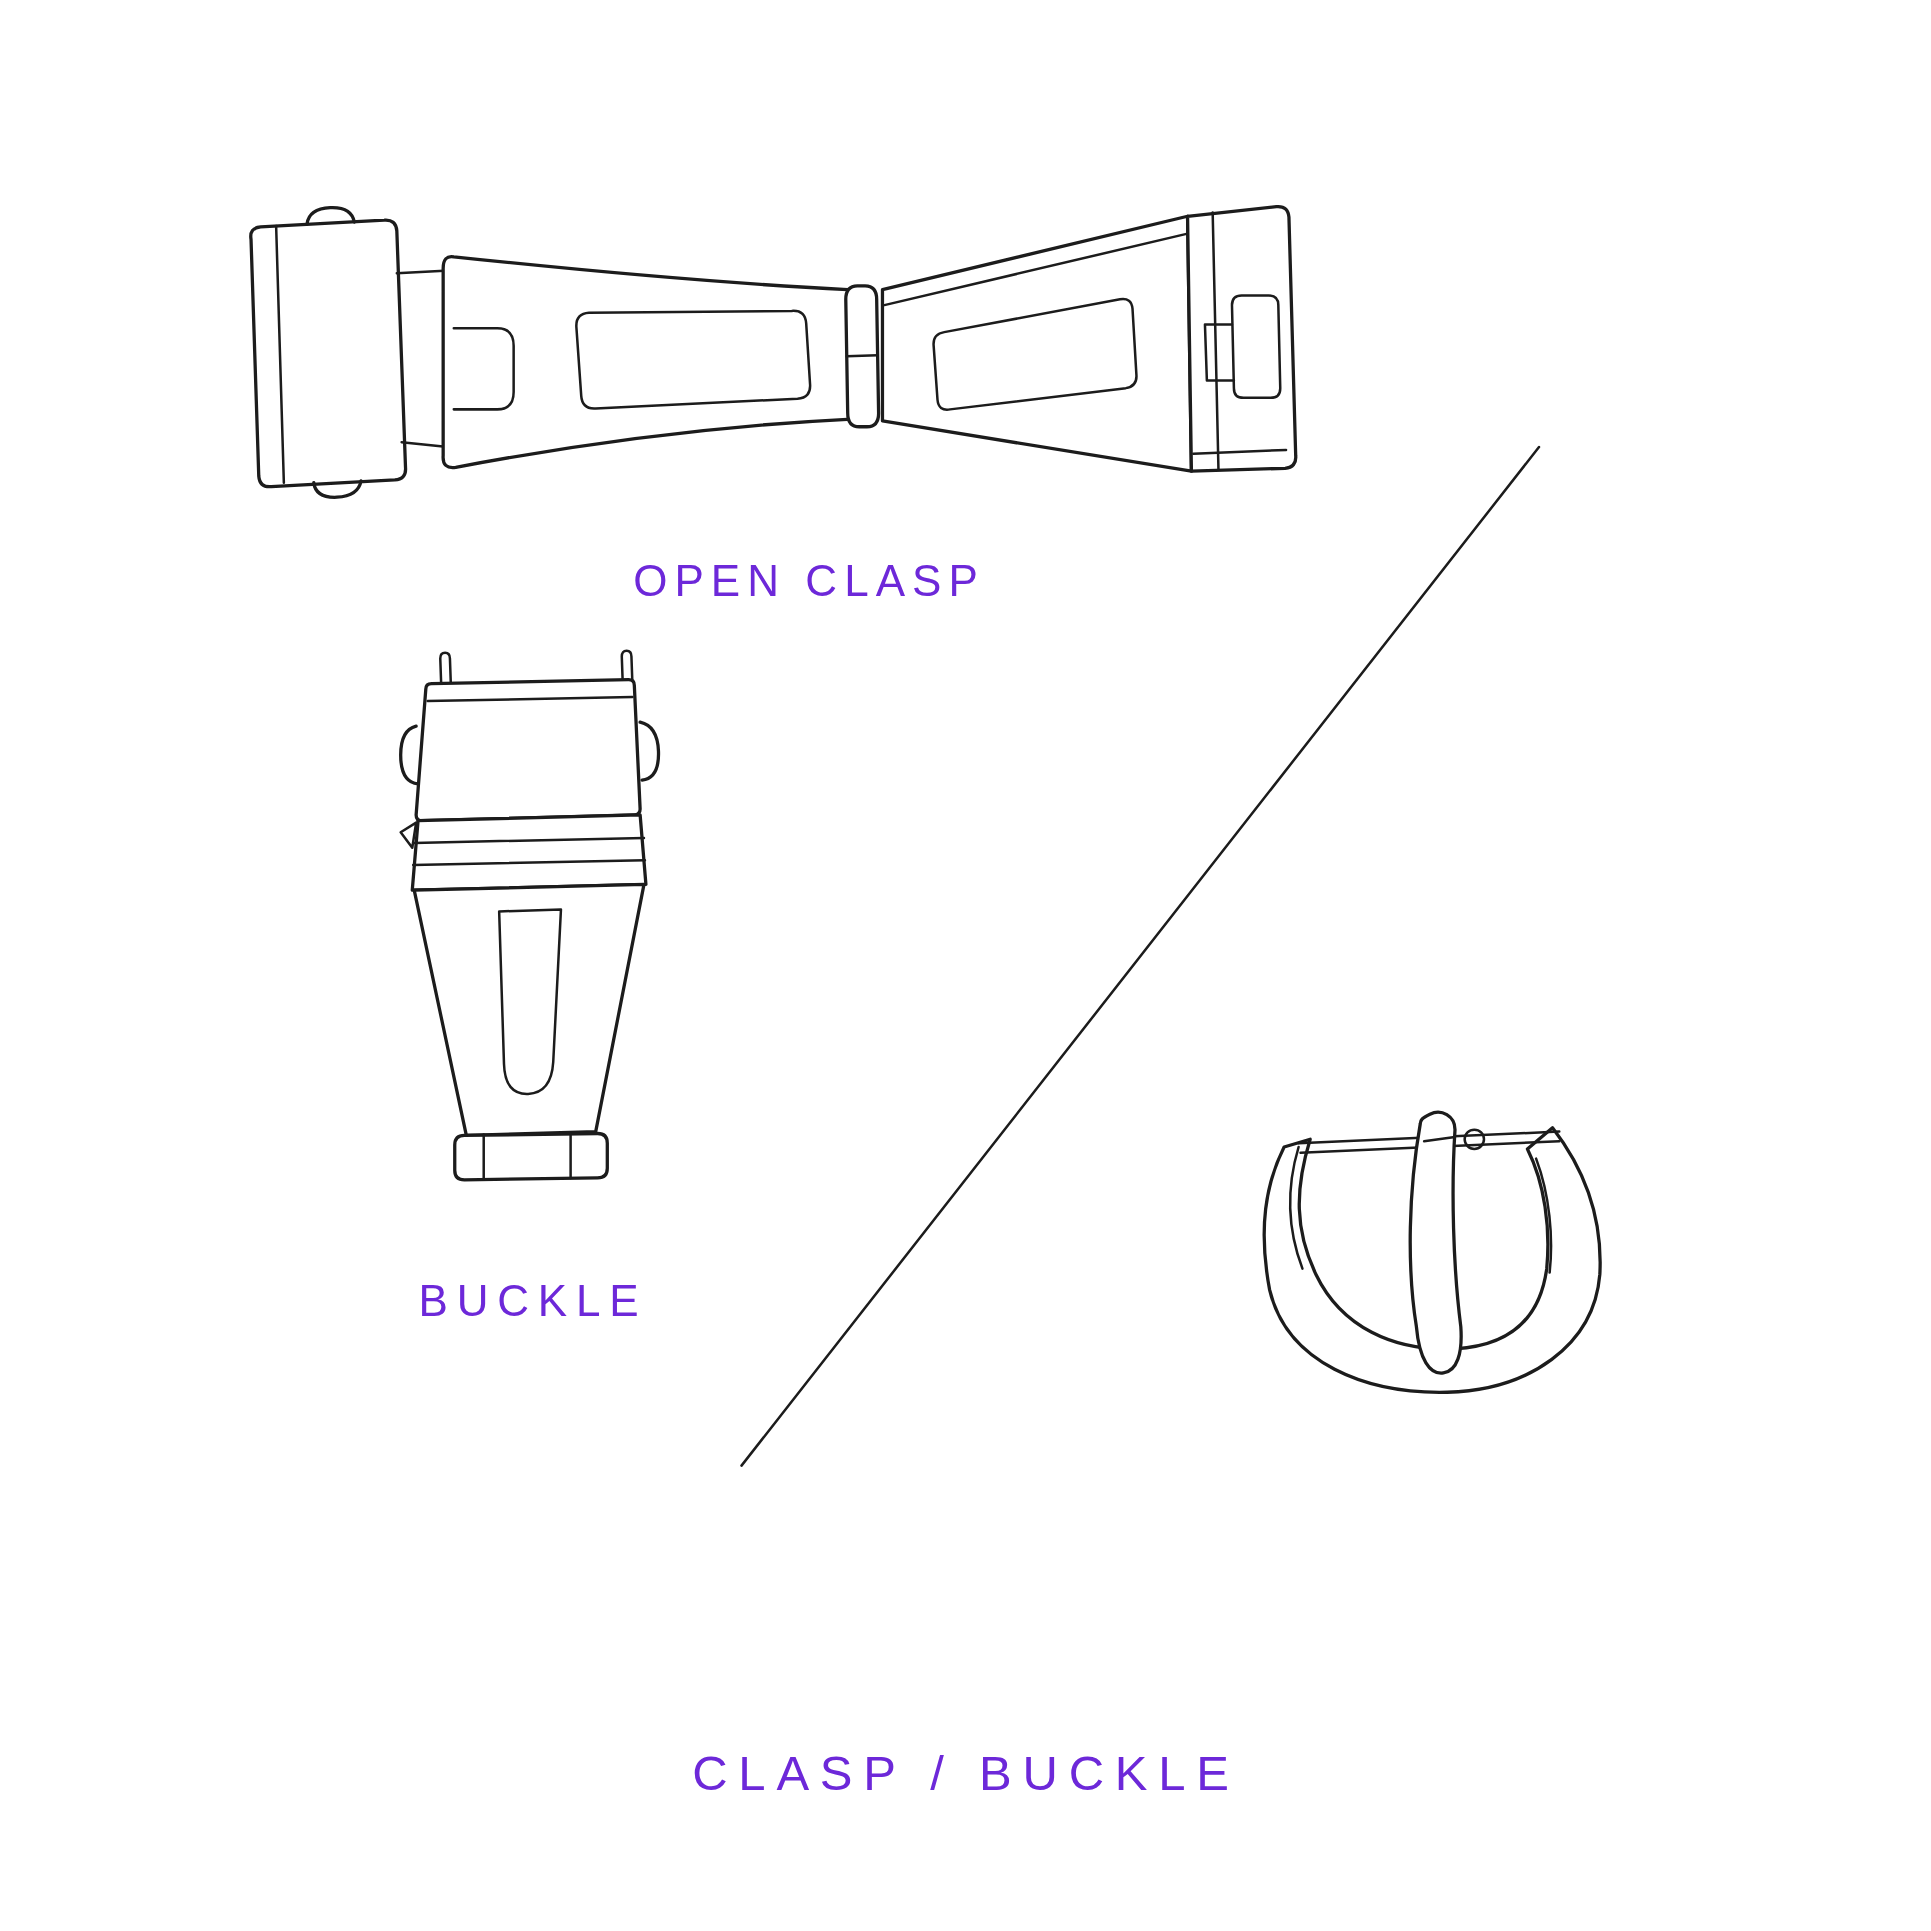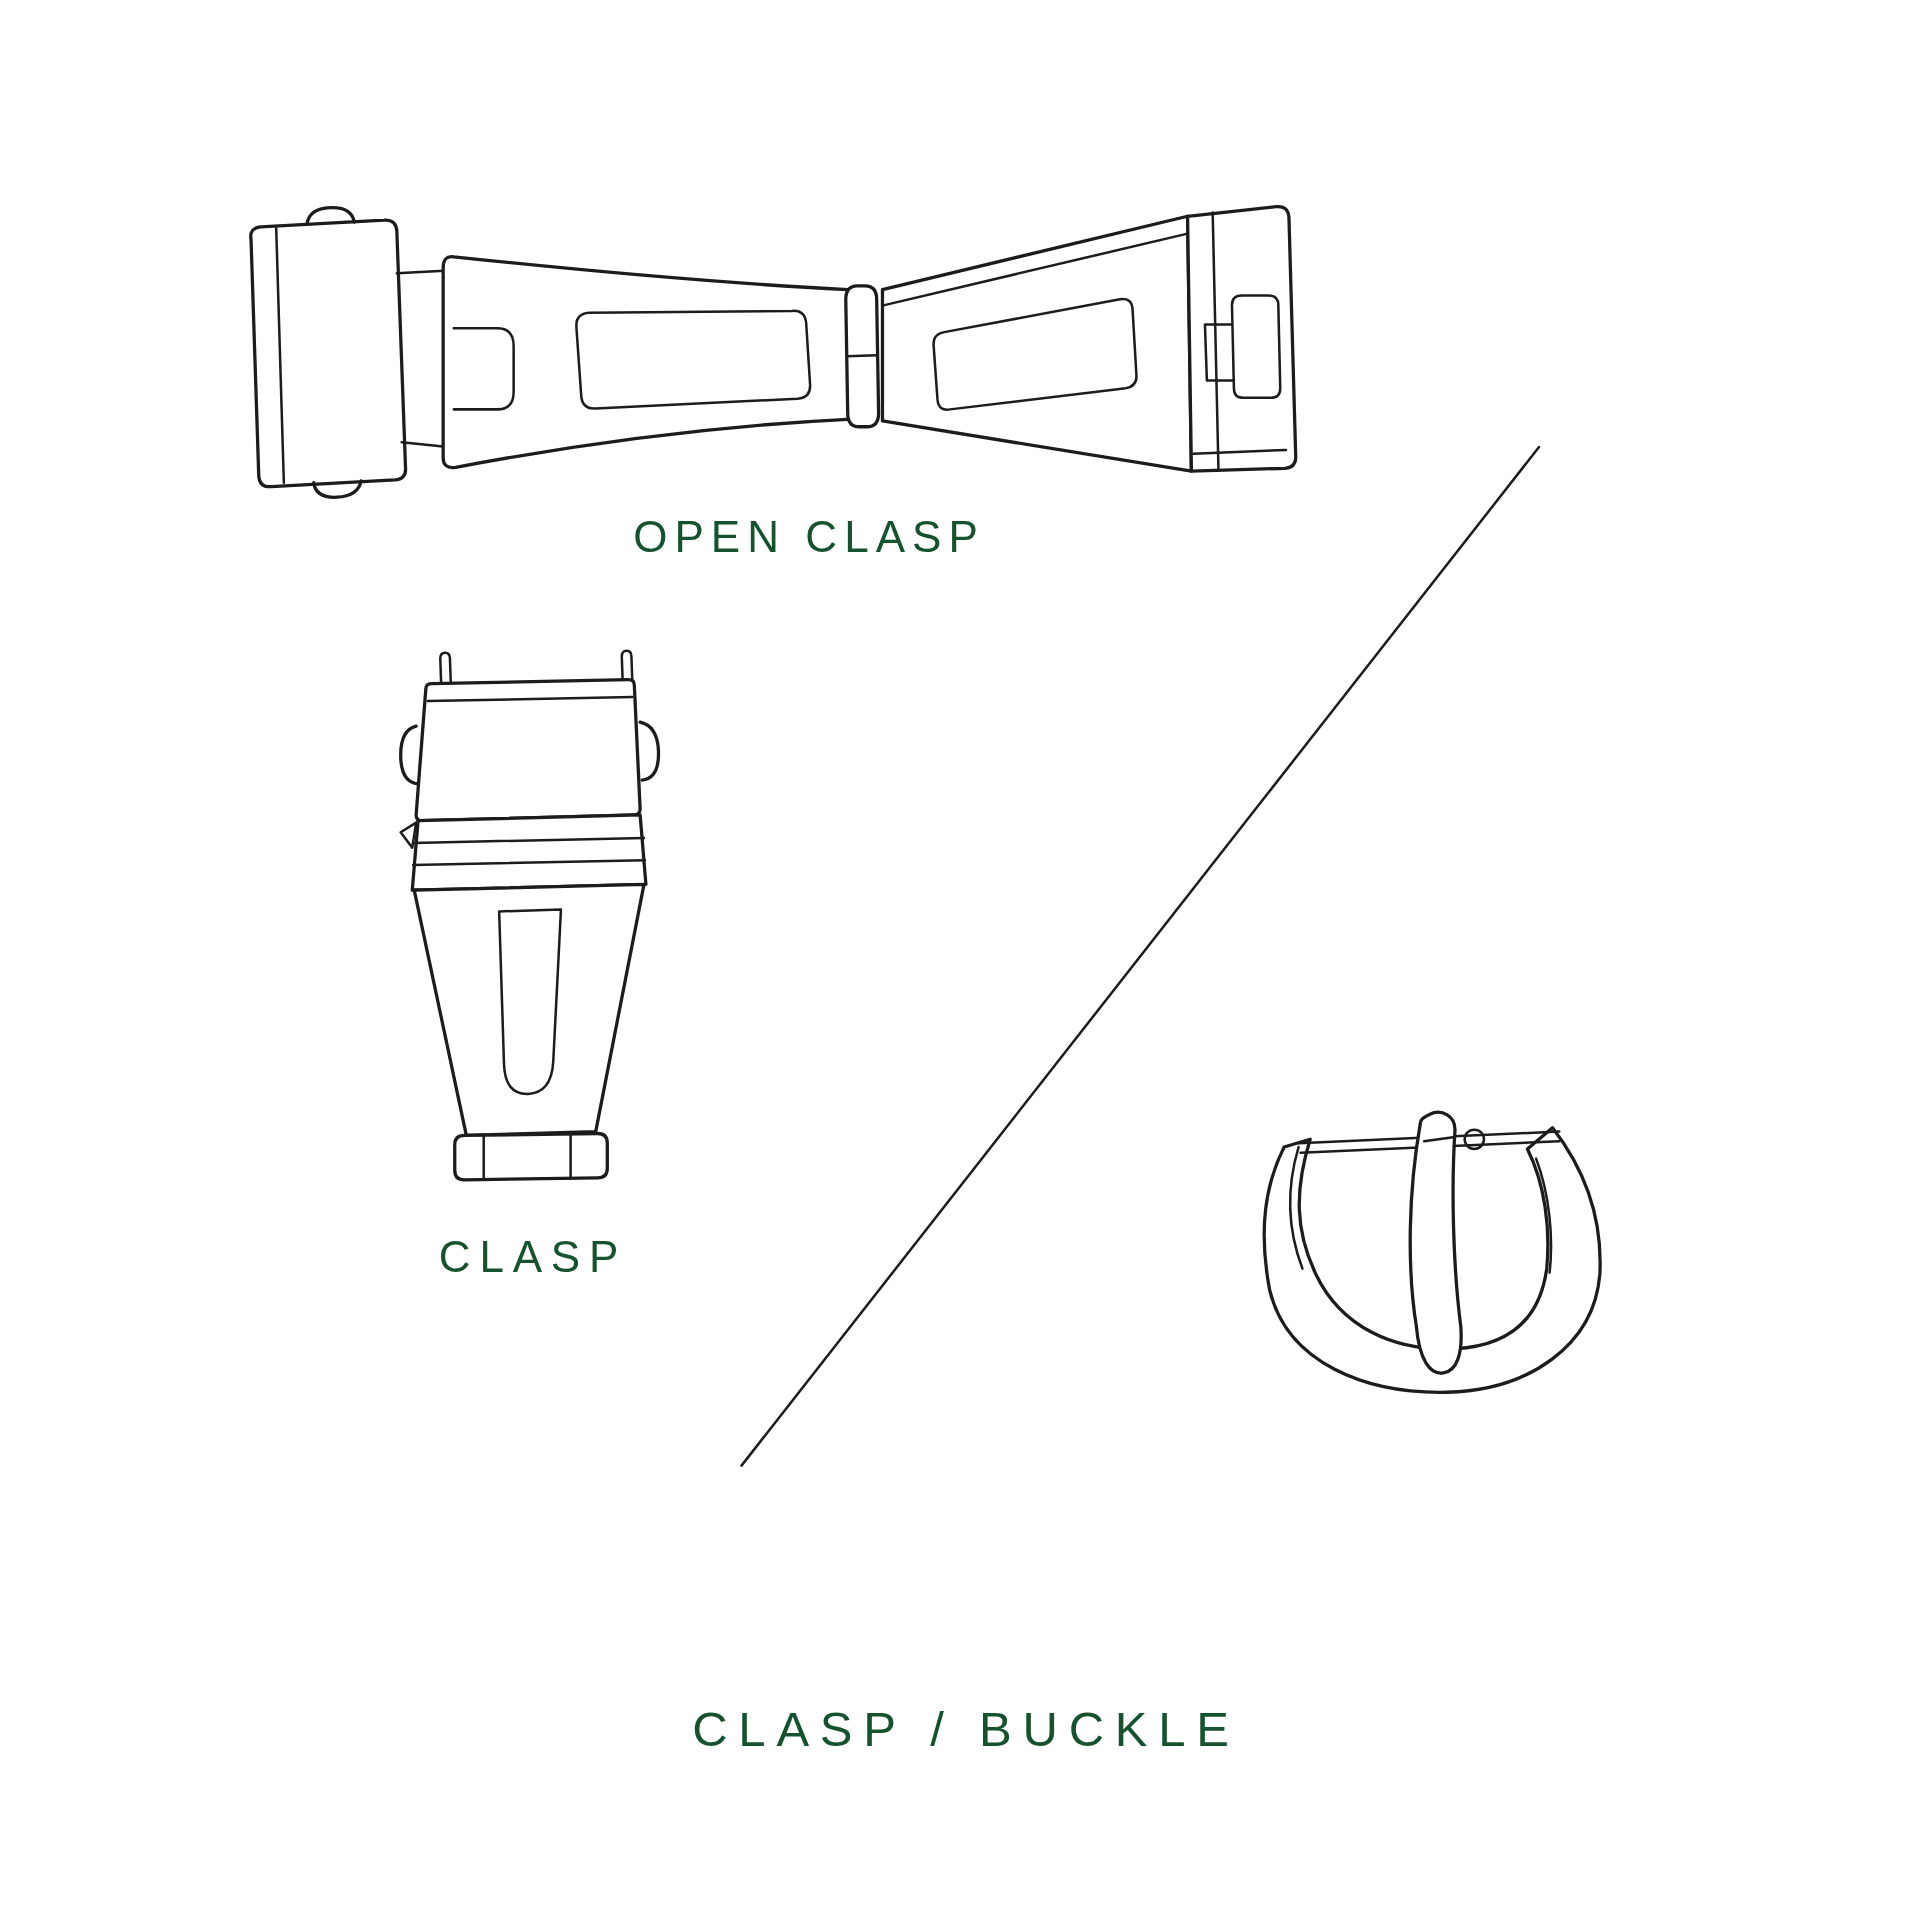--- a/index.html
+++ b/index.html
@@ -7,23 +7,24 @@
     position:relative;
     width:1931px;height:1931px;
     background:#ffffff;
     overflow:hidden;
     font-family:"Liberation Sans", sans-serif;
   }
   #art{position:absolute;left:0;top:0;width:1931px;height:1931px;}
   .label{
     position:absolute;
     transform:translateX(-50%);
-    color:#14532d;
+    color:#6d28d9;
     white-space:nowrap;
     font-weight:400;
+    margin-top:44px;
   }
   .caption{
     font-size:44px;
     letter-spacing:0.16em;
   }
   #open-clasp-label{left:809px;top:512px;}
   #closed-label{left:533px;top:1232px;letter-spacing:0.20em;}
   #diagram-title{
     left:966px;top:1701px;
     font-size:49px;
@@ -109,18 +110,18 @@
       <circle class="w2" cx="252" cy="58" r="10"></circle>
 
       <path class="w3 fillw" d="M196,42 C184,110 182,190 192,252 C195,286 206,302 220,300 C234,298 240,280 238,252 C230,190 228,110 232,48 C232,34 218,26 206,32 C198,36 196,38 196,42 Z"></path>
       <path class="w2" d="M200,60 L230,56"></path>
     </g>
 
   </svg>
 
   <div class="label caption" id="open-clasp-label">OPEN CLASP</div>
 
-  <div class="label caption" id="closed-label">CLASP</div>
+  <div class="label caption" id="closed-label">BUCKLE</div>
 
   <div class="label" id="diagram-title">CLASP / BUCKLE</div>
 
 </div>
 
 
 </body></html>

